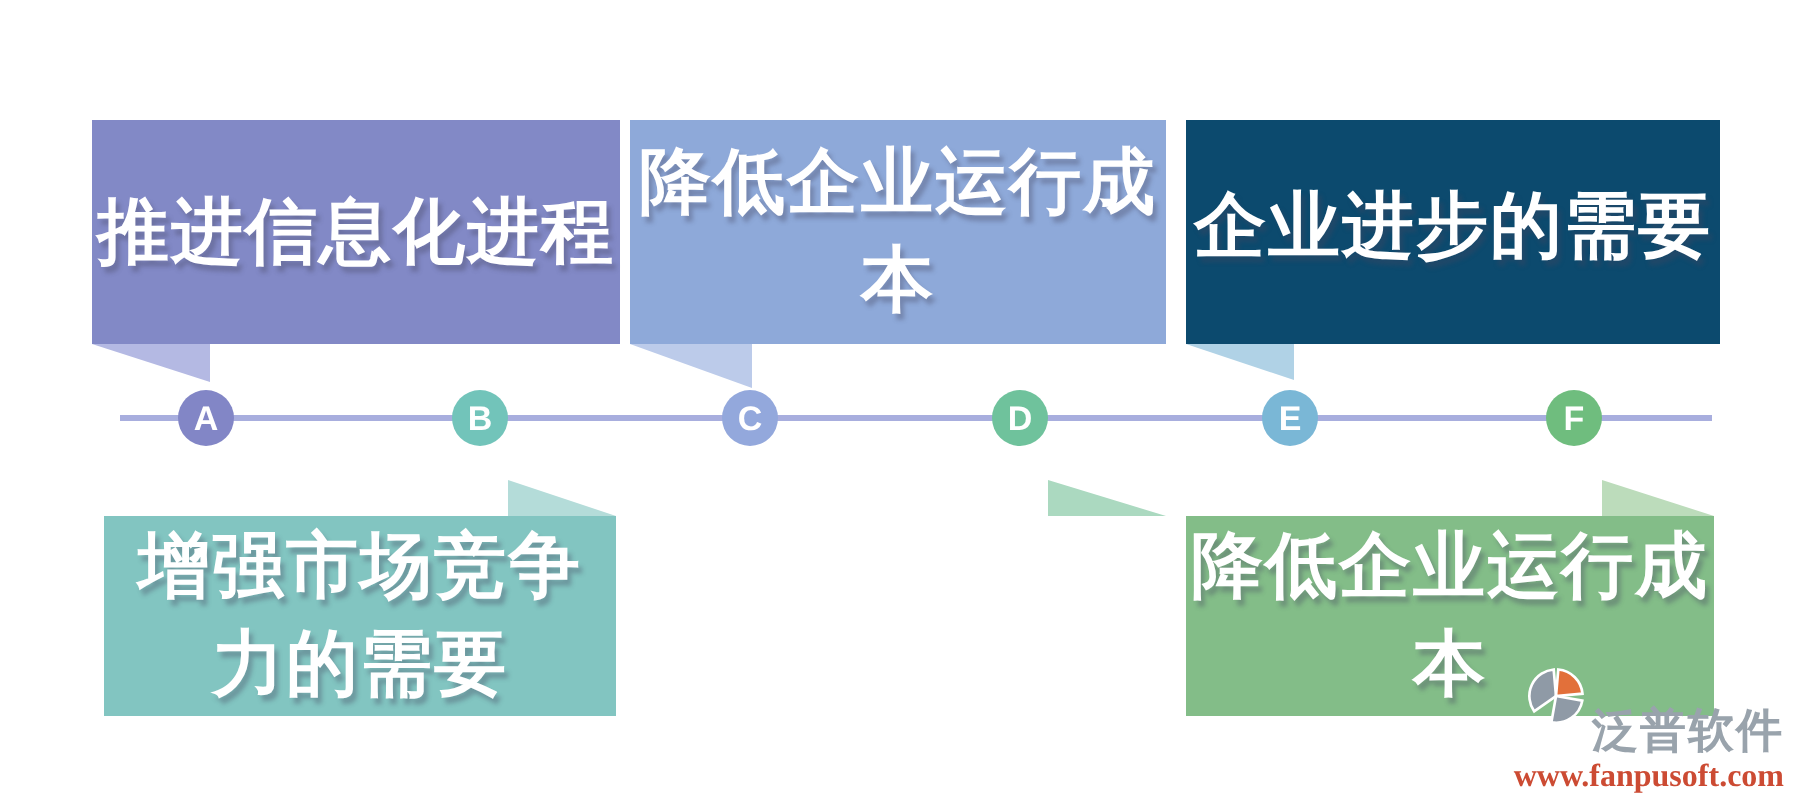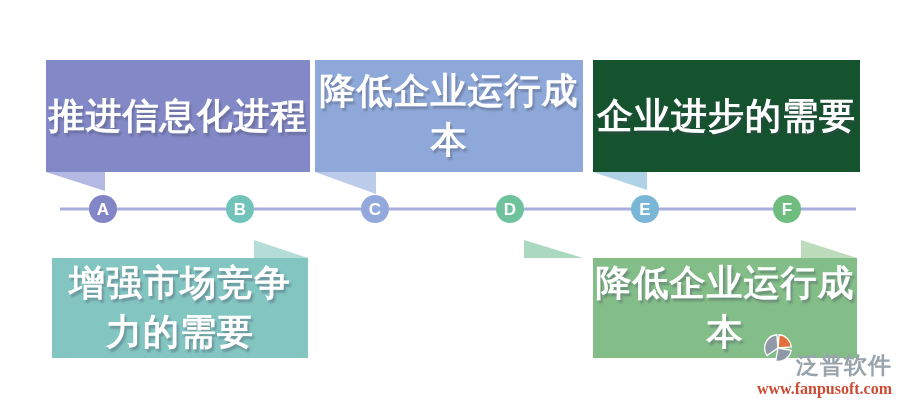--- a/index.html
+++ b/index.html
@@ -95,21 +95,21 @@
       <text class="node-letter" x="787" y="215" text-anchor="middle">F</text>
     </g>
   </svg>
 
   <div class="box top" id="top-box-1" style="background-color: rgb(130, 137, 198);">
     <span>推进信息化进程</span>
   </div>
   <div class="box top" id="top-box-2" style="background-color: rgb(142, 169, 217);">
     <span>降低企业运行成本</span>
   </div>
-  <div class="box top" id="top-box-3" style="background-color: #14532d;">
+  <div class="box top" id="top-box-3" style="background-color: #0c4a6e; font-family: Liberation Mono, monospace;">
     <span>企业进步的需要</span>
   </div>
 
   <div class="box bottom" id="bottom-box-1" style="background-color: rgb(130, 197, 193);">
     <span>增强市场竞争力的需要</span>
   </div>
   <div class="box bottom" id="bottom-box-3" style="background-color: rgb(131, 189, 136);">
     <span>降低企业运行成本</span>
   </div>
 

